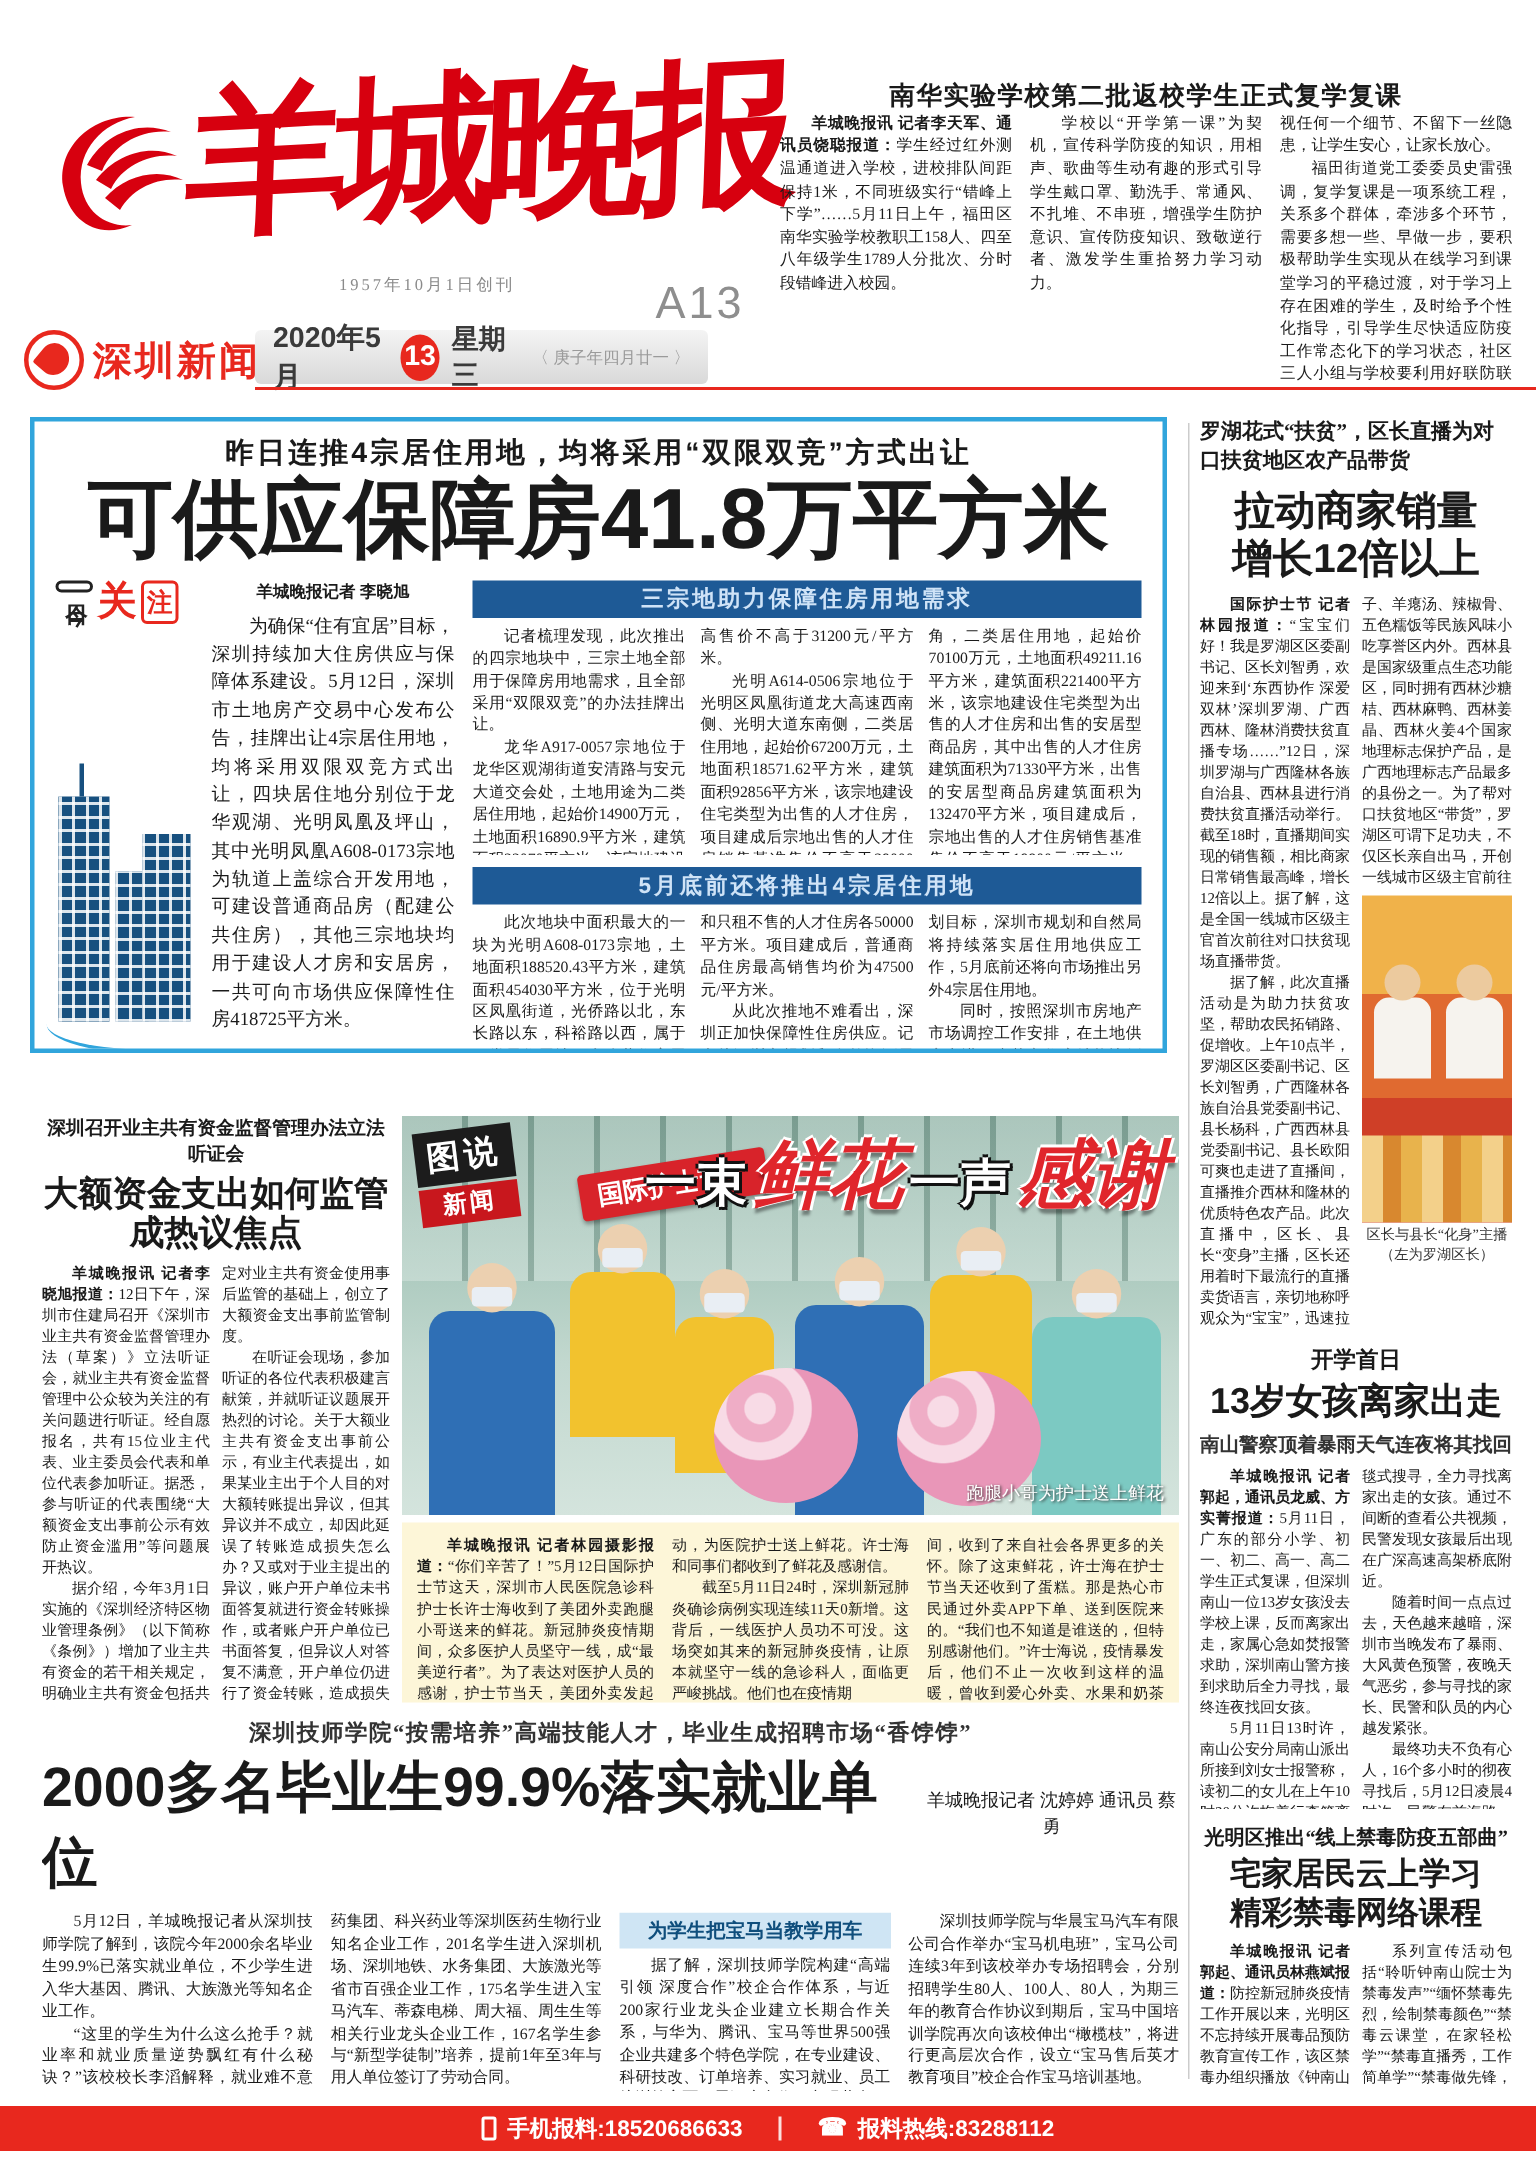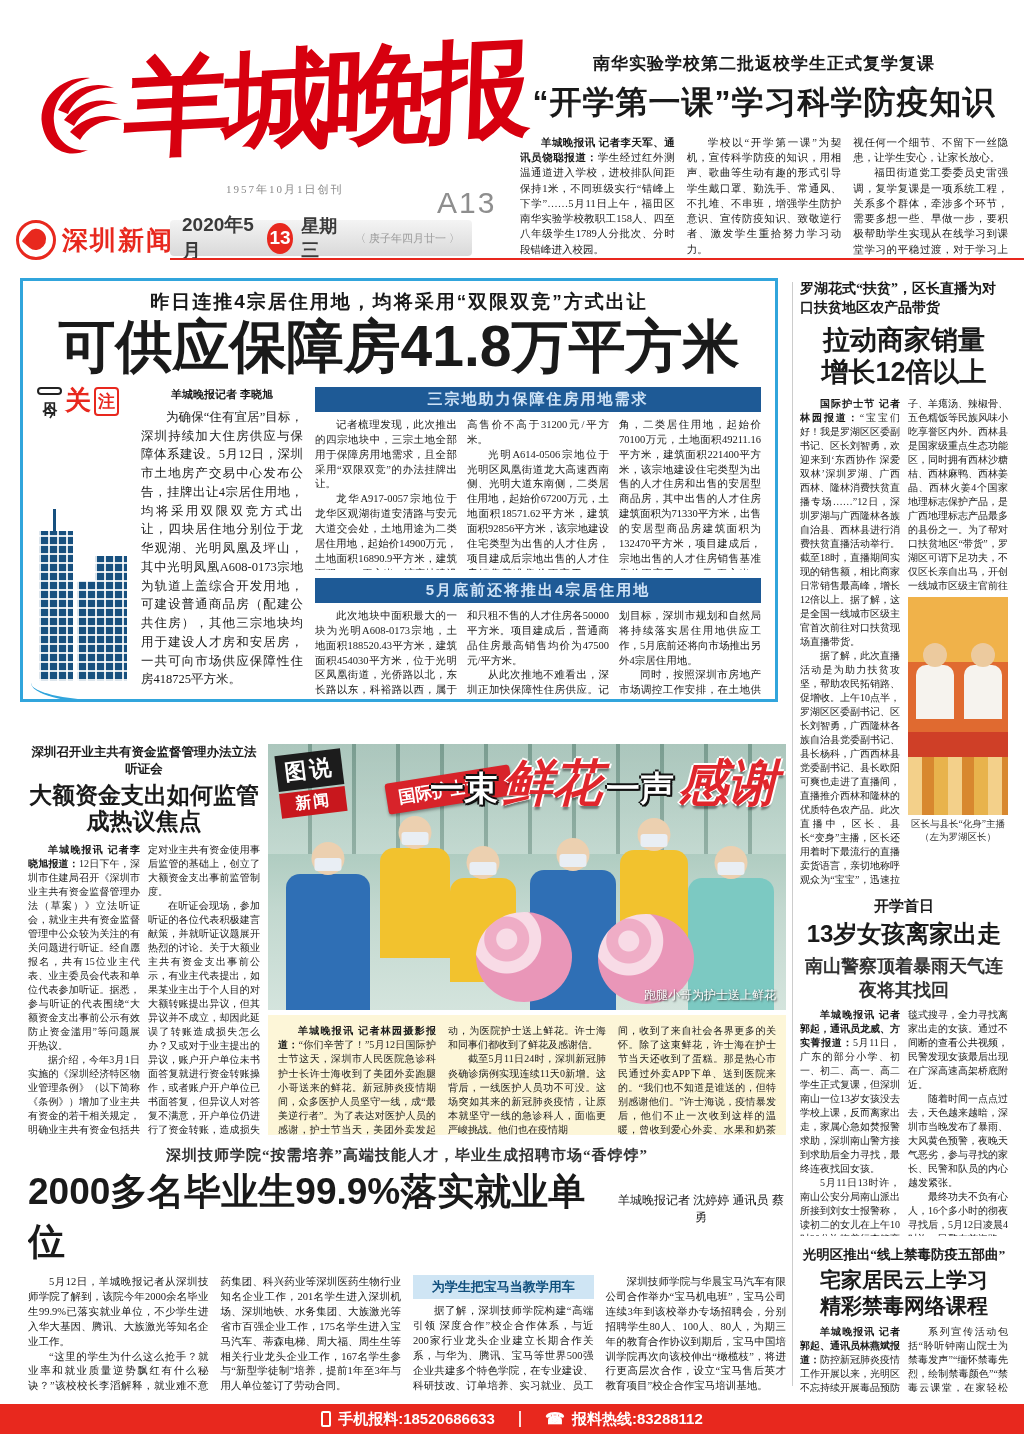--- a/index.html
+++ b/index.html
@@ -154,21 +154,21 @@
   .lman{position:absolute;bottom:96px;width:38px;height:54px;background:#f6f3ee;border-radius:10px 10px 0 0;}
   .lman::before{content:"";position:absolute;left:50%;transform:translateX(-50%);top:-22px;width:24px;height:24px;
                 border-radius:50%;background:#ecca9e;}
   .lm1{left:8px;} .lm2{left:56px;}
   .lgoods{position:absolute;bottom:0;left:0;right:0;height:58px;
           background:repeating-linear-gradient(90deg,#f3d08a 0 14px,#d8882f 14px 26px,#e8b34c 26px 40px);}
   .lcaption{font-size:9.5px;line-height:1.4;color:#333;margin-top:3px;text-align:center;}
   .runaway{margin-top:12px;}
   .runaway .kicker{text-align:center;font-size:15px;font-weight:bold;}
   .runaway .hl{text-align:center;font-size:24px;font-weight:900;margin:2px 0 4px;}
-  .runaway .sub{text-align:center;font-size:18px;font-weight:bold;color:#333;margin-bottom:6px;}
+  .runaway .sub{text-align:right;font-size:13px;font-weight:bold;color:#333;margin-bottom:6px;}
   .runaway .body{display:flex;gap:8px;height:228px;overflow:hidden;}
   .runaway .c{flex:1;min-width:0;}
   .runaway p{font-size:10px;line-height:1.4;}
   .drug{margin-top:10px;}
   .drug .kicker{text-align:center;font-size:13.5px;font-weight:bold;}
   .drug .hl{text-align:center;font-size:21px;font-weight:900;line-height:1.25;margin:3px 0 6px;}
   .drug .body{display:flex;gap:8px;height:160px;overflow:hidden;}
   .drug .c{flex:1;min-width:0;}
   .drug p{font-size:10px;line-height:1.4;}
 
@@ -194,21 +194,20 @@
       <path d="M36 62 C50 44 72 38 90 46 C72 44 54 52 46 68 Z" fill="#d7000f"></path>
       <path d="M42 74 C56 58 78 54 94 62 C76 60 60 68 52 82 Z" fill="#d7000f"></path>
     </svg>
     <div class="brand-text">羊城晚报</div>
     <div class="founded">1957年10月1日创刊</div>
   </div>
   <div class="pageno">A13</div>
 
   <section class="top-art">
     <div class="kicker hei">南华实验学校第二批返校学生正式复学复课</div>
-    <div class="hl hei">“开学第一课”学习科学防疫知识</div>
     <div class="cols">
       <div class="c">
         <p class="jp ind"><b class="lead">羊城晚报讯 记者李天军、通讯员饶聪报道：</b><span>学生经过红外测温通道进入学校，进校排队间距保持1米，不同班级实行“错峰上下学”……5月11日上午，福田区南华实验学校教职工158人、四至八年级学生1789人分批次、分时段错峰进入校园。</span></p>
 
       </div>
       <div class="c">
         <p class="jp ind">学校以“开学第一课”为契机，宣传科学防疫的知识，用相声、歌曲等生动有趣的形式引导学生戴口罩、勤洗手、常通风、不扎堆、不串班，增强学生防护意识、宣传防疫知识、致敬逆行者、激发学生重拾努力学习动力。</p>
 
       </div>
       <div class="c">

